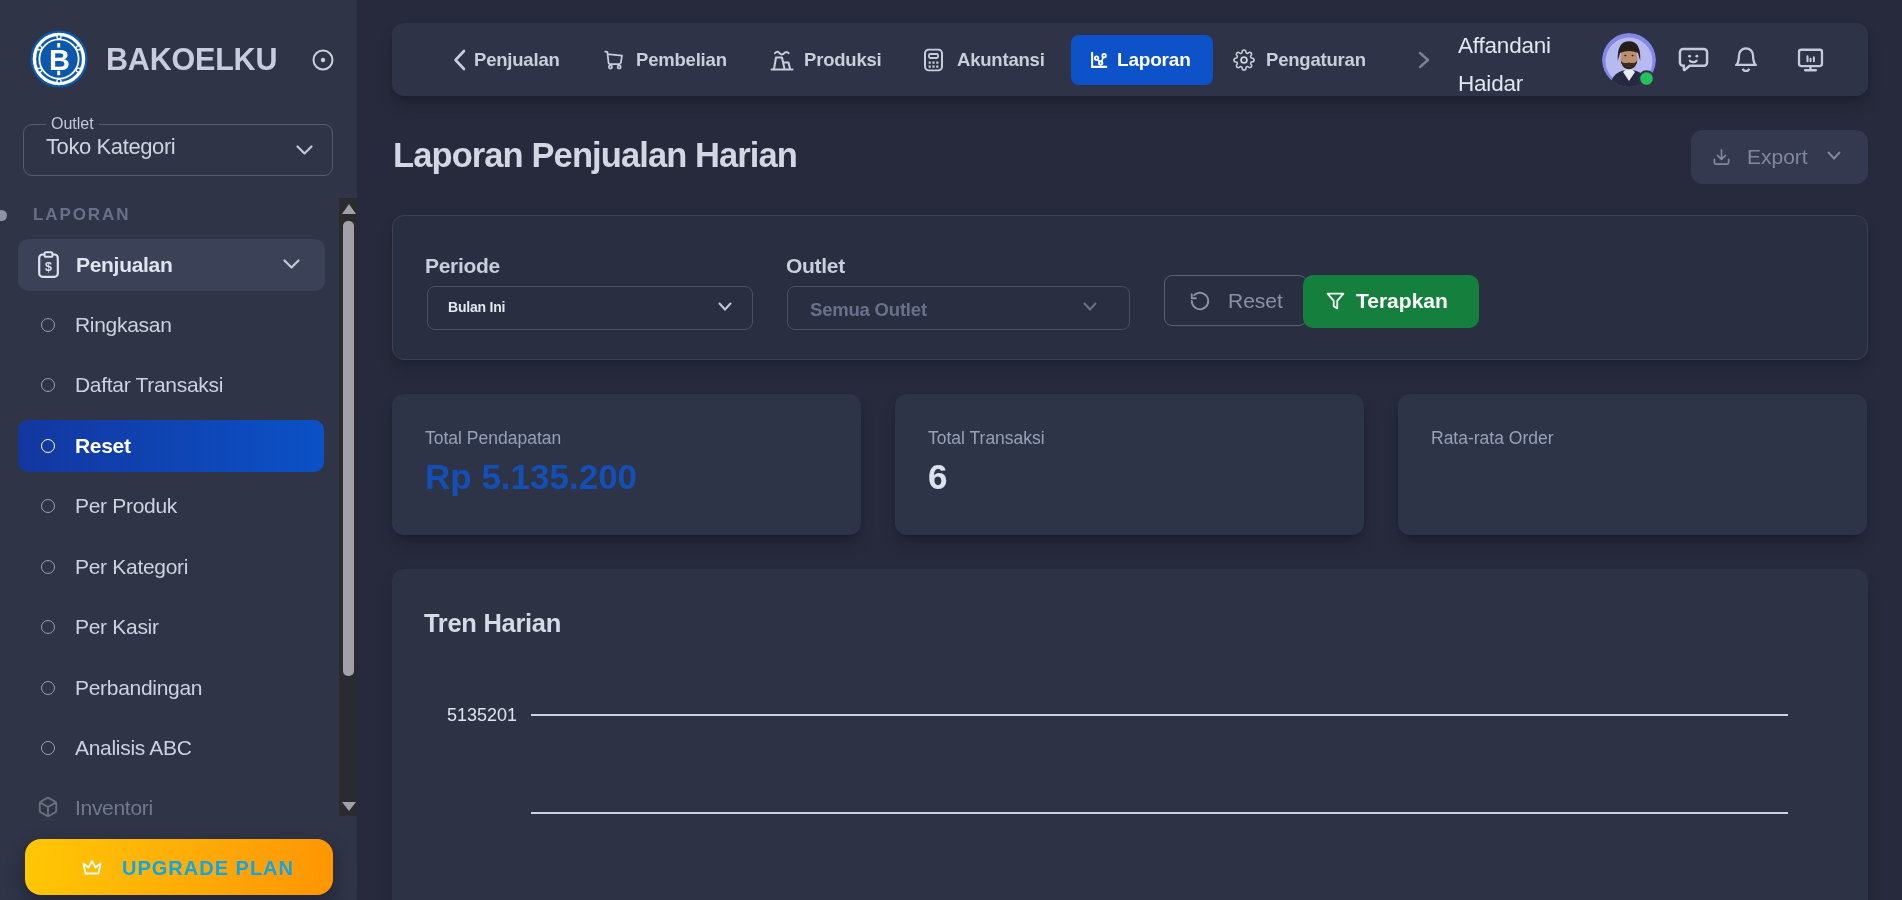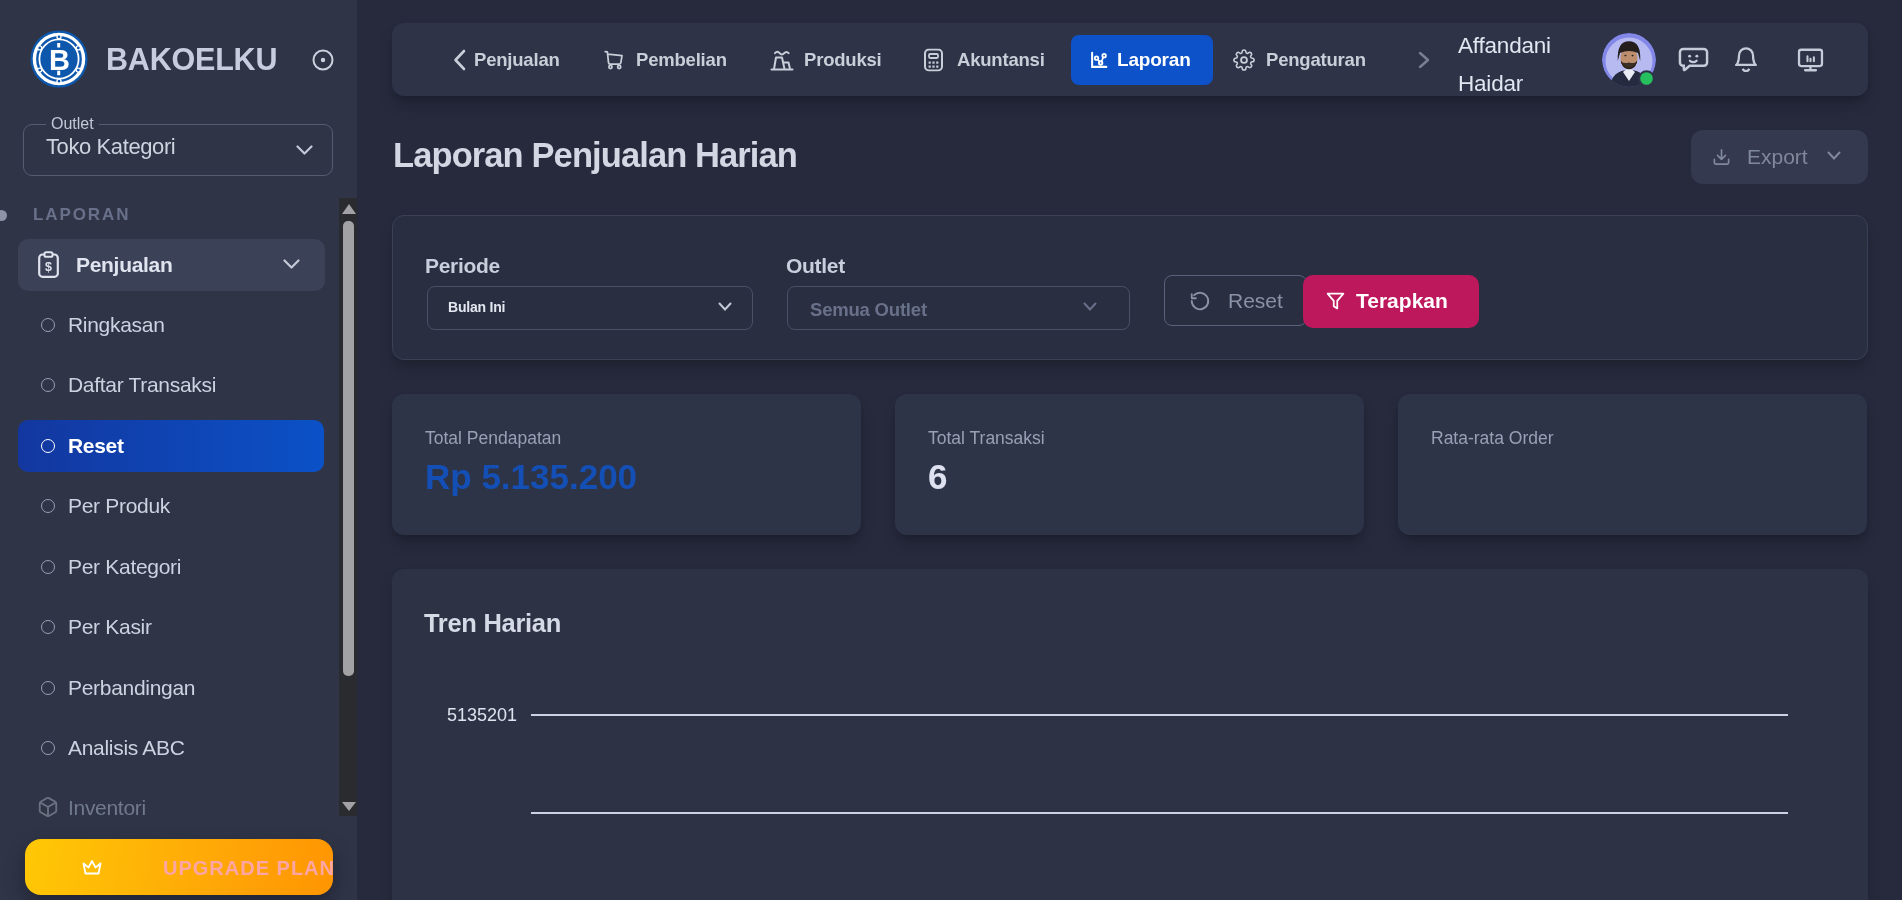--- a/index.html
+++ b/index.html
@@ -9,39 +9,39 @@
   #page { position:relative; width:1902px; height:900px; }
 
   
   #sidebar { position:absolute; left:0; top:0; width:357px; height:900px; background:#2f3447; }
   #logoTxt { left:106px; top:42px; font-size:30.5px; font-weight:700; color:#c8ccdf; letter-spacing:-0.2px; }
   #collapseBtn { left:312px; top:49px; }
   #outletBox { left:23px; top:124px; width:310px; height:52px; border:1px solid #565d73; border-radius:9px; }
   #outletLabel { left:46px; top:115px; font-size:16px; color:#c3c9d6; background:#2f3447; padding:0 5px; }
   #outletVal { left:46px; top:134px; font-size:22px; font-weight:500; color:#ced3df; letter-spacing:-0.4px; }
   #laporanHdr { left:33px; top:205px; font-size:17px; font-weight:600; color:#68708a; letter-spacing:1.9px; }
-  .menuitem { position:absolute; left:68px; transform:translateY(-50%); font-size:21px; font-weight:500;
+  .menuitem { position:absolute; left:75px; transform:translateY(-50%); font-size:21px; font-weight:500;
     color:#ccd2e0; letter-spacing:-0.3px; white-space:nowrap;text-align:center; }
   .ring { position:absolute; left:41px; width:14px; height:14px; border:1.6px solid rgba(170,178,198,.85);
     border-radius:50%; transform:translateY(-50%); }
   #penjualanRow { left:18px; top:239px; width:307px; height:52px; background:#3b4157; border-radius:10px; }
   #harianRow { left:18px; top:420px; width:306px; height:52px; border-radius:10px;
     background:linear-gradient(90deg,#13379f,#0b51c7); }
   
   #sbTrack { left:339px; top:198px; width:18px; height:618px; background:#2a2b2e; }
   #sbThumb { left:343px; top:221px; width:11px; height:455px; background:#a2a2a4; border-radius:5px; }
   .tri { position:absolute; width:0; height:0; }
   #triUp { left:342px; top:204px; border-left:7px solid transparent; border-right:7px solid transparent;
     border-bottom:10px solid #a2a2a4; }
   #triDown { left:342px; top:802px; border-left:7px solid transparent; border-right:7px solid transparent;
     border-top:9px solid #a2a2a4; }
   #upgradeBtn { left:25px; top:839px; width:308px; height:56px; border-radius:16px;
     box-shadow:0 8px 18px rgba(8,10,18,.35);
     background:linear-gradient(100deg,#ffc805 0%,#ffa307 70%,#ff9501 100%); }
-  #upgradeTxt { left:122px; top:857px; font-size:20px; font-weight:700; color:#fca5a5; letter-spacing:1.0px;margin-left:41px; }
+  #upgradeTxt { left:122px; top:857px; font-size:20px; font-weight:700; color:#0ea5e9; letter-spacing:1.0px; }
 
   
   #navbar { left:392px; top:23px; width:1476px; height:73px; background:#2e3347; border-radius:12px;
     box-shadow:0 10px 15px -3px rgba(9,12,20,.28), 0 4px 6px -4px rgba(9,12,20,.28); }
   .navitem { position:absolute; top:50%; transform:translateY(-50%); font-size:18.5px; font-weight:600;
     color:#c9ced9; letter-spacing:-0.2px; white-space:nowrap; }
   .navicon { position:absolute; top:50%; transform:translateY(-50%); }
   #laporanBtn { position:absolute; left:679px; top:12px; width:142px; height:50px; background:#0d52c8;
     border-radius:8px; }
   #userName { position:absolute; left:1066px; top:4px; font-size:22.5px; font-weight:500; color:#e2e6f0;
@@ -53,21 +53,21 @@
   #exportTxt { left:1747px; top:145px; font-size:21px; font-weight:500; color:#80889b; }
 
   #filterCard { left:392px; top:215px; width:1476px; height:145px; background:#2a2e41;
     border:1px solid #3a4156; border-radius:12px;
     box-shadow:0 10px 15px -3px rgba(9,12,20,.22), 0 4px 6px -4px rgba(9,12,20,.22); }
   .flabel { position:absolute; font-size:21px; font-weight:600; color:#c8cedc; letter-spacing:-0.3px; }
   .fselect { position:absolute; top:70px; height:44px; border:1px solid #4a5066; border-radius:8px; }
   #resetBtn { position:absolute; left:755px; top:59px; width:143px; height:51px; border:1.5px solid #59627c;
     border-radius:8px;margin-left:16px; }
   #resetTxt { position:absolute; left:63px; top:13px; font-size:21px; font-weight:500; color:#8a92a6; }
-  #terapkanBtn { position:absolute; left:910px; top:59px; width:176px; height:53px; background:#be185d;
+  #terapkanBtn { position:absolute; left:910px; top:59px; width:176px; height:53px; background:#15803d;
     border-radius:10px; }
   #terapkanTxt { position:absolute; left:53px; top:14px; font-size:21px; font-weight:700; color:#fff; }
 
   .statcard { position:absolute; top:394px; width:469px; height:141px; background:#2e3448; border-radius:12px;
     box-shadow:0 10px 15px -3px rgba(9,12,20,.28), 0 4px 6px -4px rgba(9,12,20,.28); }
   .statlabel { position:absolute; left:33px; top:34px; font-size:17.5px; font-weight:500; color:#97a0b6; }
   .statval { position:absolute; left:33px; top:63px; font-size:35px; font-weight:700; color:#dee2f0;
     letter-spacing:0; }
 
   #chartCard { left:392px; top:569px; width:1476px; height:400px; background:#2d3245;

